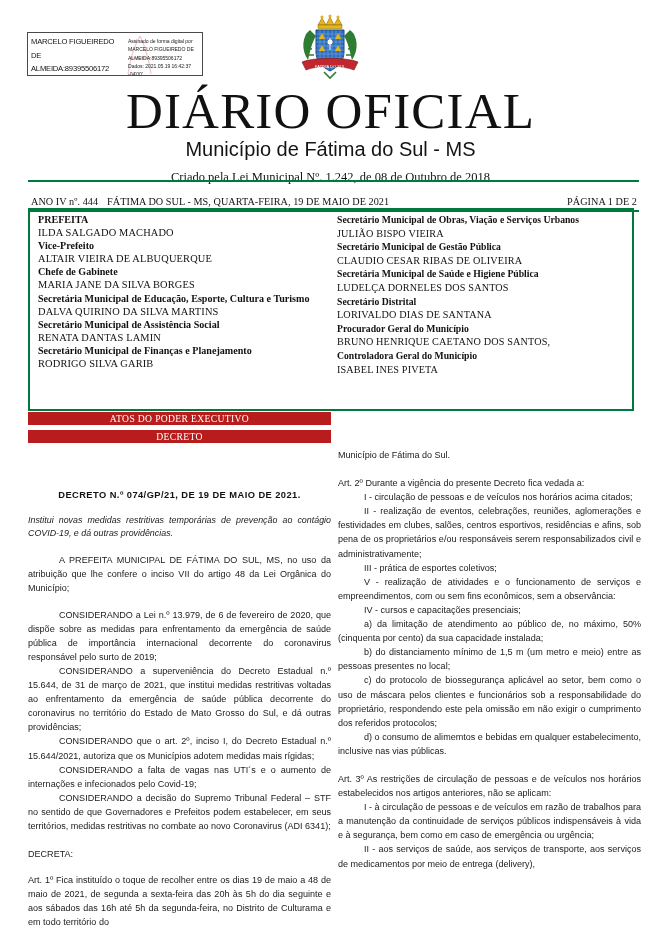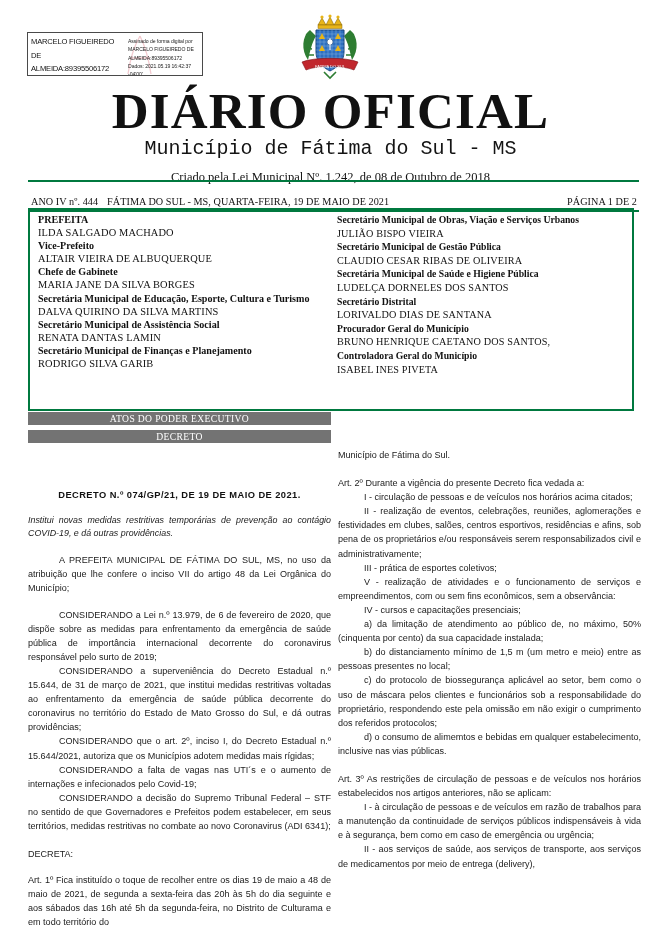--- a/index.html
+++ b/index.html
@@ -79,25 +79,25 @@
     left: 0;
     top: 86px;
     width: 661px;
     text-align: center;
   }
   .do-title {
     font-family: "Liberation Serif", serif;
     font-size: 51px;
     line-height: 50px;
     letter-spacing: 1.2px;
-    font-weight: 700;
+    font-weight: 400;
     color: #111;
   }
   .do-sub {
-    font-family: Liberation Mono, monospace;
+    font-family: Liberation Sans, sans-serif;
     font-size: 20px;
     line-height: 24px;
     margin-top: 1px;
     color: #141414;
   }
   .do-law {
     font-family: "Liberation Serif", serif;
     font-size: 12.5px;
     line-height: 16px;
     margin-top: 8px;
@@ -162,21 +162,21 @@
   }
   .off-col.right .off-role { font-size: 9.7px; line-height: 13.6px; }
   .off-col.right .off-name { font-size: 10.2px; line-height: 13.6px; }
 
   
   .banner {
     position: absolute;
     left: 28px;
     width: 303px;
     height: 13px;
-    background: #737373;
+    background: #b91c1c;
     color: #ffffff;
     font-family: "Liberation Serif", serif;
     font-size: 9.6px;
     letter-spacing: 0.35px;
     text-align: center;
     line-height: 13px;
   }
   .banner.atos   { top: 412px; }
   .banner.decreto{ top: 430px; }
 

